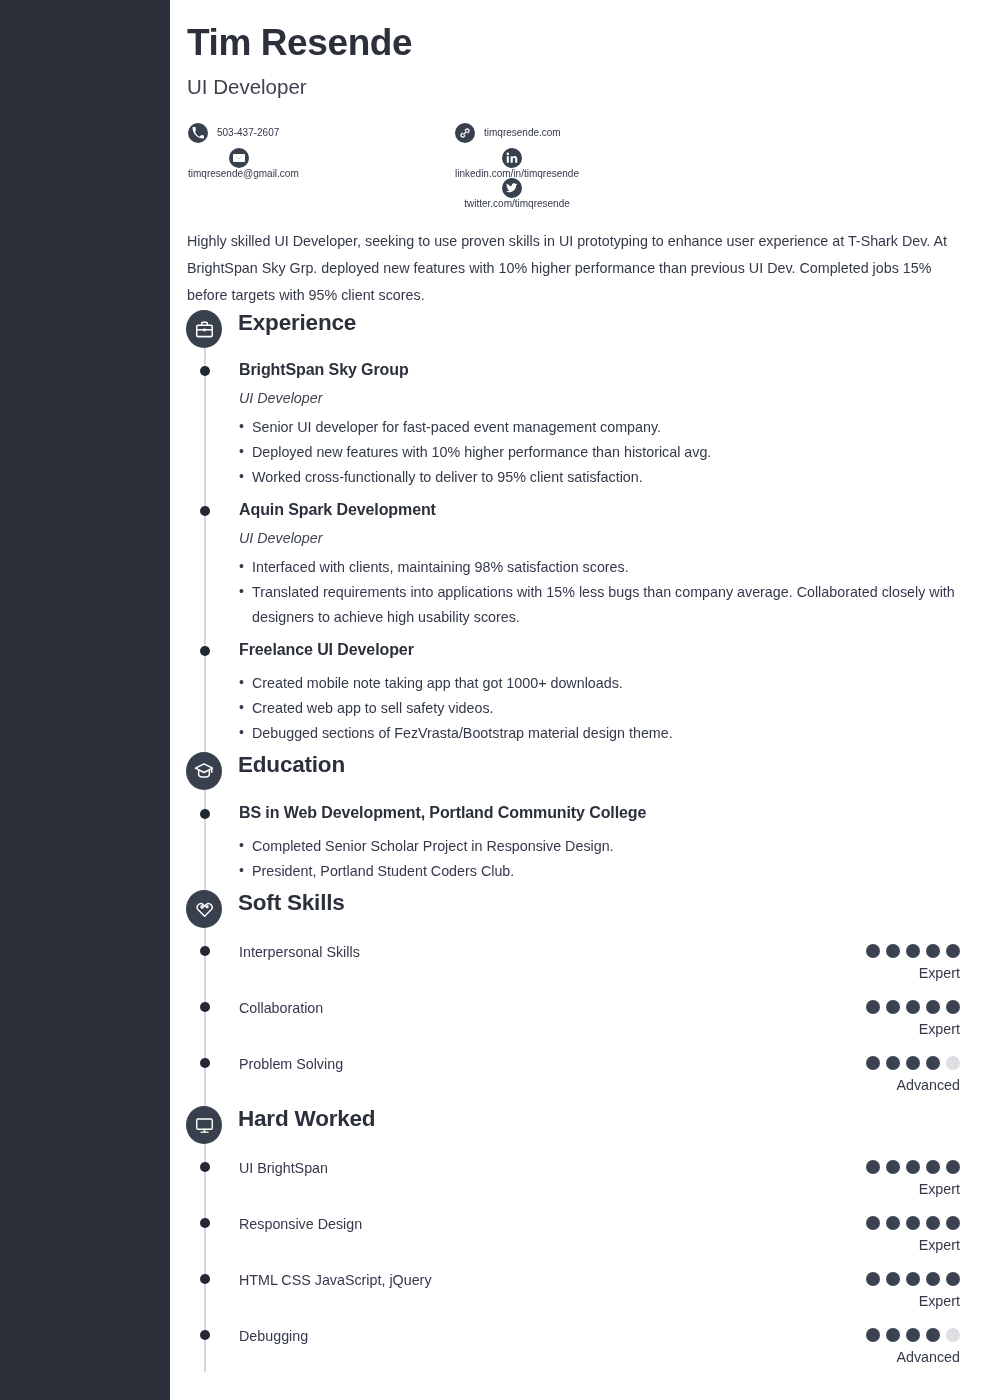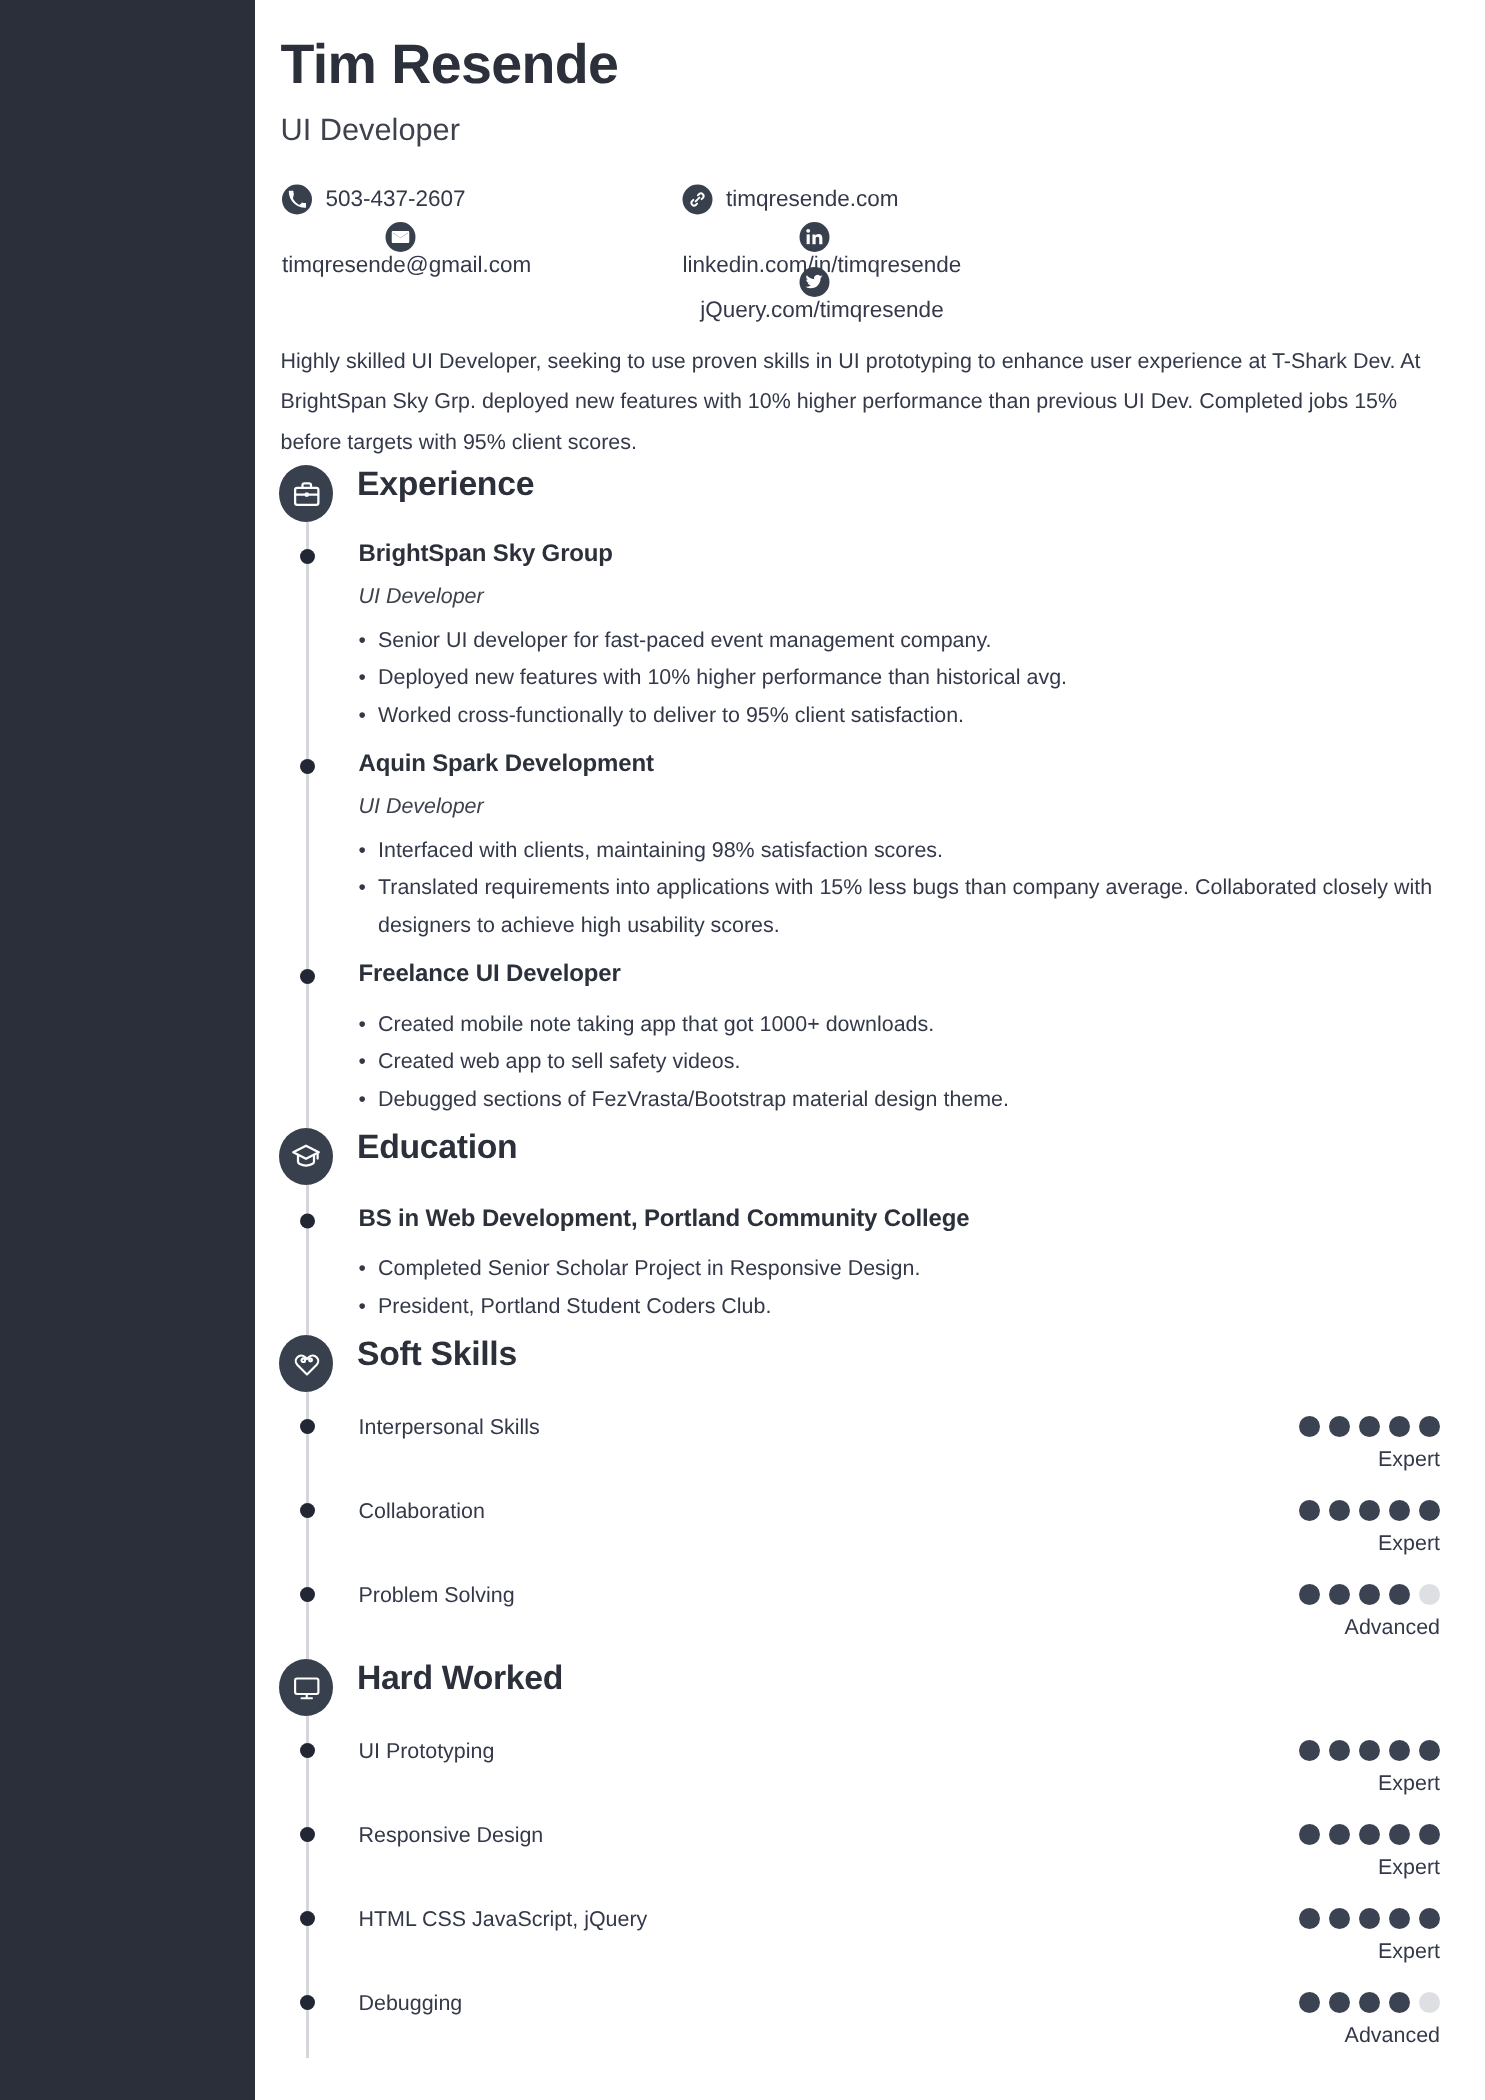--- a/index.html
+++ b/index.html
@@ -76,21 +76,21 @@
   .cicon {
     width: 20px; height: 20px;
     border-radius: 50%;
     background: #39404d;
     display: flex; align-items: center; justify-content: center;
     flex: none;
     margin-right: 9px;
   }
   .cicon svg { display: block; }
   .ctext {
-    font-size: 15px;
+    font-size: 10px;
     color: #34394a;
     white-space: nowrap;
   }
   
   .summary {
     position: absolute;
     left: 17px; top: 228px;
     width: 785px;
     font-size: 14.3px;
     line-height: 27px;
@@ -249,21 +249,21 @@
             </span>
             <span class="ctext">linkedin.com/in/timqresende</span>
           </div>
 
           <div class="crow">
             <span class="cicon">
               <svg width="12" height="12" viewBox="0 0 24 24" fill="#ffffff">
                 <path d="M23 4.6c-.8.4-1.7.6-2.6.8 1-.6 1.7-1.5 2-2.5-.9.5-1.9.9-2.9 1.1a4.6 4.6 0 00-7.9 4.2C7.8 8 4.1 6 1.7 3a4.6 4.6 0 001.4 6.1c-.8 0-1.5-.2-2.1-.6 0 2.2 1.6 4.1 3.7 4.5-.7.2-1.4.2-2 .1a4.6 4.6 0 004.3 3.2A9.2 9.2 0 010 18.3a13 13 0 007 2c8.4 0 13.1-7 13.1-13.1v-.6c.9-.6 1.7-1.4 2.3-2.3z"></path>
               </svg>
             </span>
-            <span class="ctext">jQuery.com/timqresende</span>
+            <span class="ctext">twitter.com/timqresende</span>
           </div>
         </div>
       </div>
     </div>
 
     <div class="summary">Highly skilled UI Developer, seeking to use proven skills in UI prototyping to enhance user experience at T-Shark Dev. At BrightSpan Sky Grp. deployed new features with 10% higher performance than previous UI Dev. Completed jobs 15% before targets with 95% client scores.</div>
 
     <div class="tl-line" style="top:348px;height:404px;"></div>
     <div class="tl-line" style="top:790px;height:100px;"></div>
     <div class="tl-line" style="top:928px;height:178px;"></div>
@@ -392,21 +392,21 @@
         <svg width="19" height="19" viewBox="0 0 24 24" fill="none" stroke="#ffffff" stroke-width="1.8" stroke-linejoin="round">
           <rect x="2.2" y="3.8" width="19.6" height="13" rx="1.6"></rect>
           <path d="M12 16.8v3.4" stroke-linecap="round"></path>
           <path d="M7.6 20.4h8.8" stroke-linecap="round"></path>
         </svg>
       </span>
       <span class="sec-title">Hard Worked</span>
     </div>
 
     <div class="skill" style="top:1160px;">
-      <span class="skill-name">UI Prototyping</span>
+      <span class="skill-name">UI BrightSpan</span>
       <span class="dots">
         <span class="dot"></span>
         <span class="dot"></span>
         <span class="dot"></span>
         <span class="dot"></span>
         <span class="dot"></span>
       </span>
       <span class="level">Expert</span>
     </div>
 

